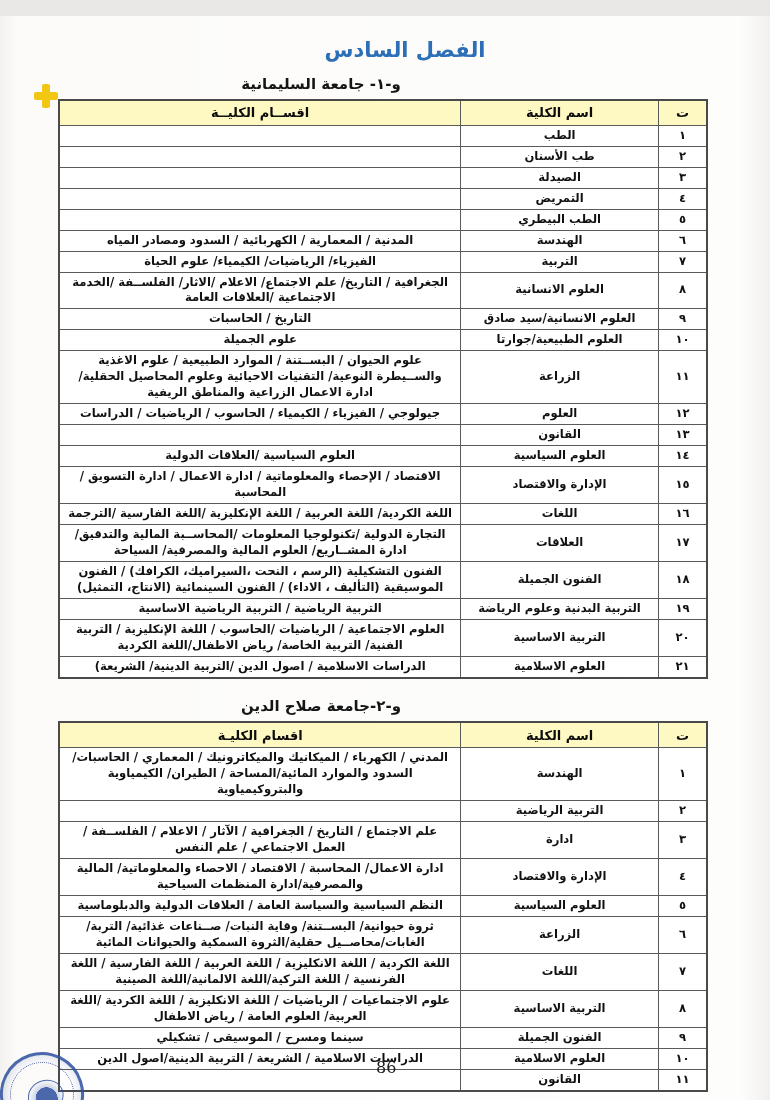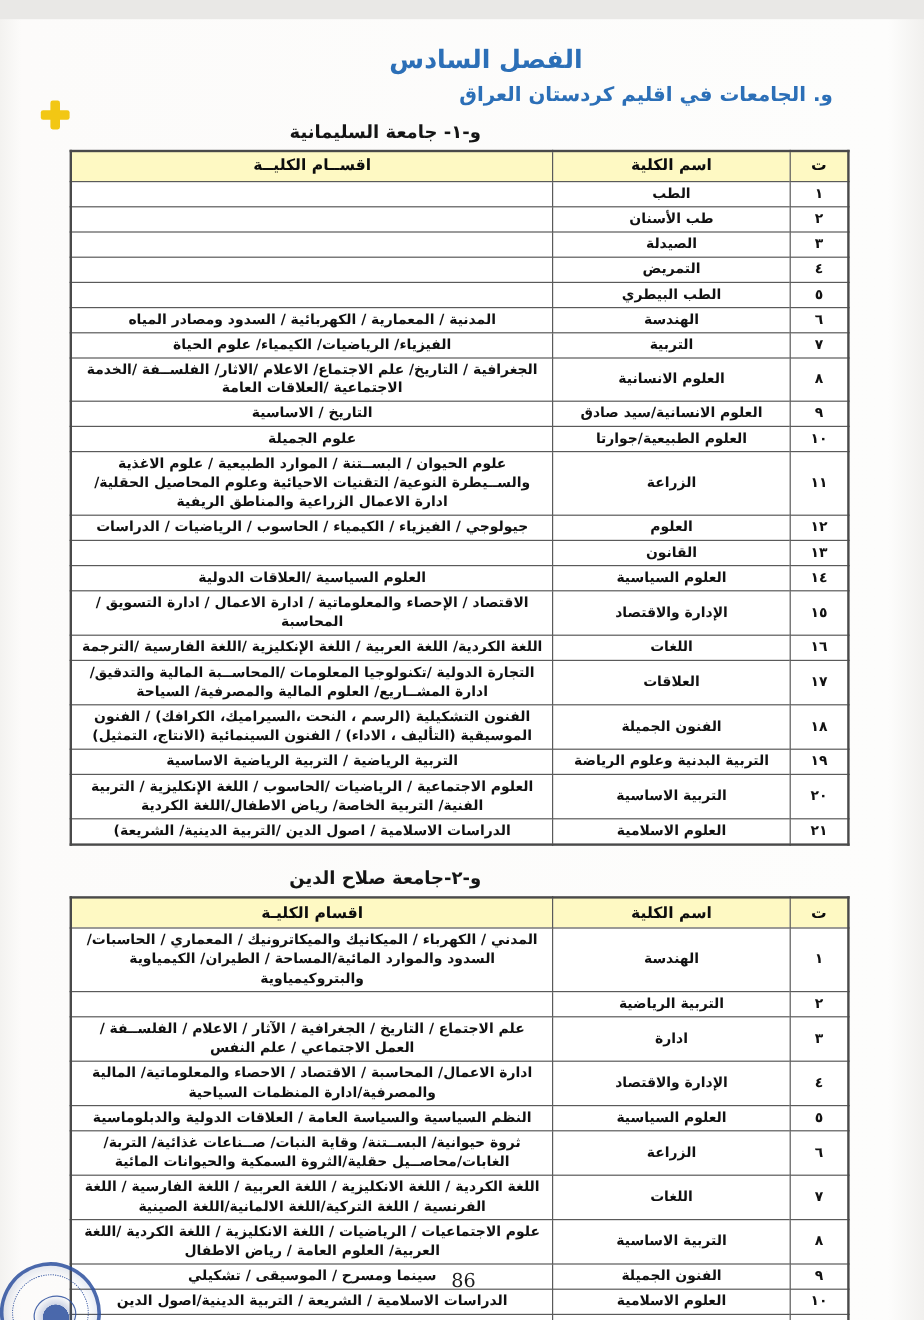--- a/index.html
+++ b/index.html
@@ -107,21 +107,20 @@
     background: linear-gradient(0deg, rgba(0,0,0,0.07), rgba(0,0,0,0)); }
 </style>
 </head>
 <body>
 
 <div class="page">
 
   <span class="plus-mark"></span>
 
   <div class="chapter-title">الفصل السادس</div>
-  <div class="section-title">و. الجامعات في اقليم كردستان العراق</div>
 
   <div class="table-heading">و-١- جامعة السليمانية</div>
 
   <table class="uni-table">
     <colgroup>
         <col class="c-index">
         <col class="c-college">
         <col class="c-depts">
       </colgroup>
     <thead>
@@ -168,21 +167,21 @@
           <td>الفيزياء/ الرياضيات/ الكيمياء/ علوم الحياة</td>
         </tr>
         <tr>
           <td>٨</td>
           <td>العلوم الانسانية</td>
           <td>الجغرافية / التاريخ/ علم الاجتماع/ الاعلام /الاثار/ الفلســفة /الخدمة الاجتماعية /العلاقات العامة</td>
         </tr>
         <tr>
           <td>٩</td>
           <td>العلوم الانسانية/سيد صادق</td>
-          <td>التاريخ / الاساسية</td>
+          <td>التاريخ / الحاسبات</td>
         </tr>
         <tr>
           <td>١٠</td>
           <td>العلوم الطبيعية/جوارتا</td>
           <td>علوم الجميلة</td>
         </tr>
         <tr>
           <td>١١</td>
           <td>الزراعة</td>
           <td>علوم الحيوان / البســتنة / الموارد الطبيعية / علوم الاغذية والســيطرة النوعية/ التقنيات الاحيائية وعلوم المحاصيل الحقلية/ ادارة الاعمال الزراعية والمناطق الريفية</td>

